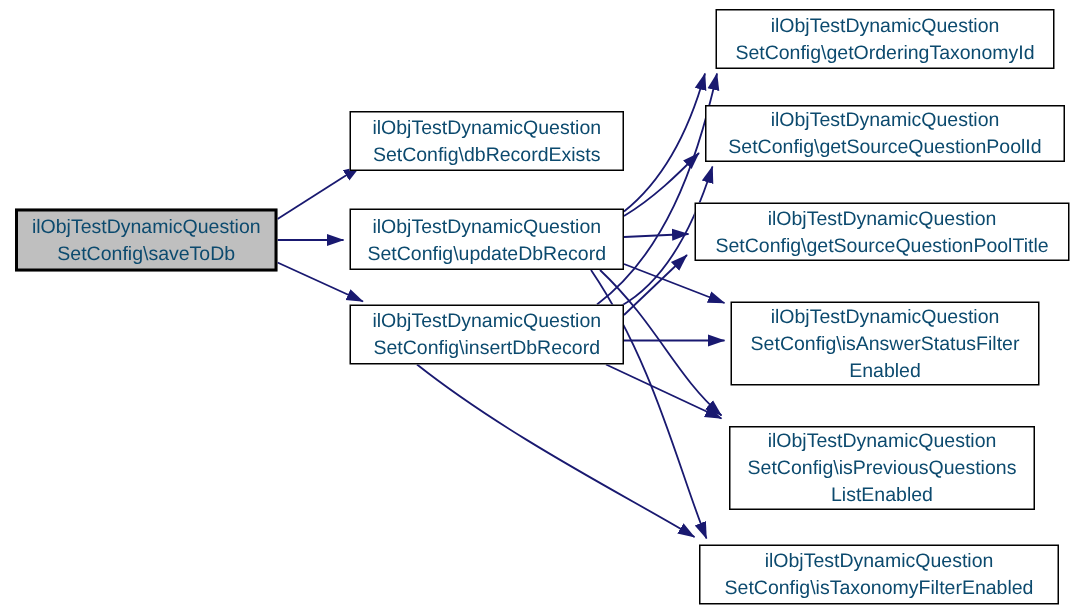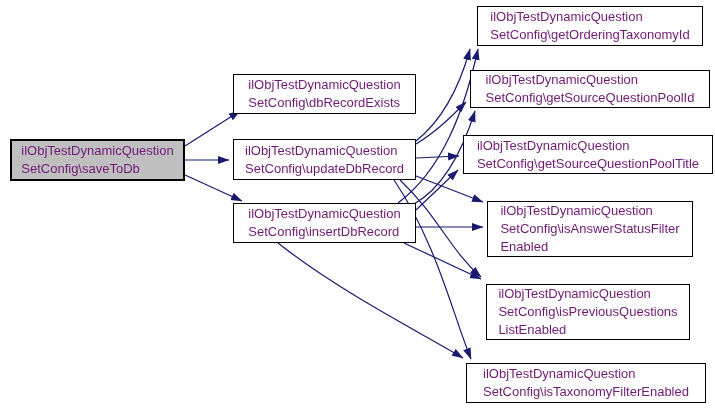--- a/index.html
+++ b/index.html
@@ -20,24 +20,25 @@
     left: 0;
     top: 0;
     pointer-events: none;
   }
   .node {
     position: absolute;
     box-sizing: border-box;
     display: flex;
     align-items: center;
     justify-content: center;
+    text-align: center;
     white-space: pre-line;
     font-size: 13px;
     line-height: 18px;
-    color: #701a75;
+    color: #0c4a6e;
     background: #ffffff;
     border: 1px solid #000000;
     cursor: pointer;
   }
   .node.current {
     background: #bfbfbf;
     border-width: 2px;
     cursor: default;
   }
 </style>

